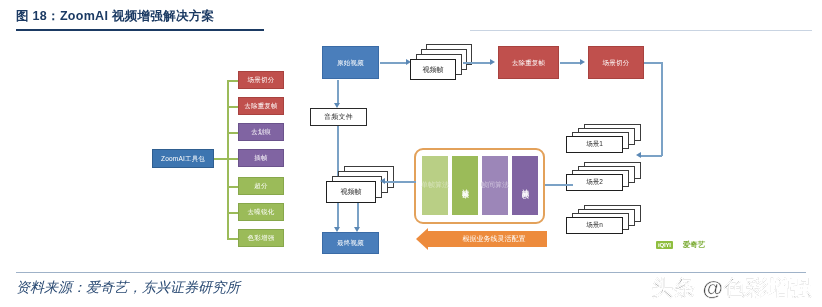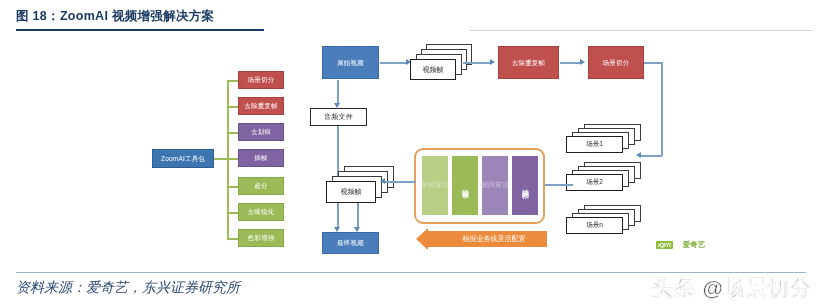--- a/index.html
+++ b/index.html
@@ -237,15 +237,15 @@
 
   <div class="box fb-blue" style="left:322px;top:232px;width:57px;height:22px;">最终视频</div>
 
   <div class="iqiyi" style="left:656px;top:240px;">
     <span class="mark">iQIYI</span>
     <span class="word">爱奇艺</span>
   </div>
 
   <div class="foot-rule"></div>
   <div class="source">资料来源：爱奇艺，东兴证券研究所</div>
-  <div class="watermark">头条 @场景切分</div>
+  <div class="watermark">头条 @色彩增强</div>
 
 </div>
 
 </body></html>

